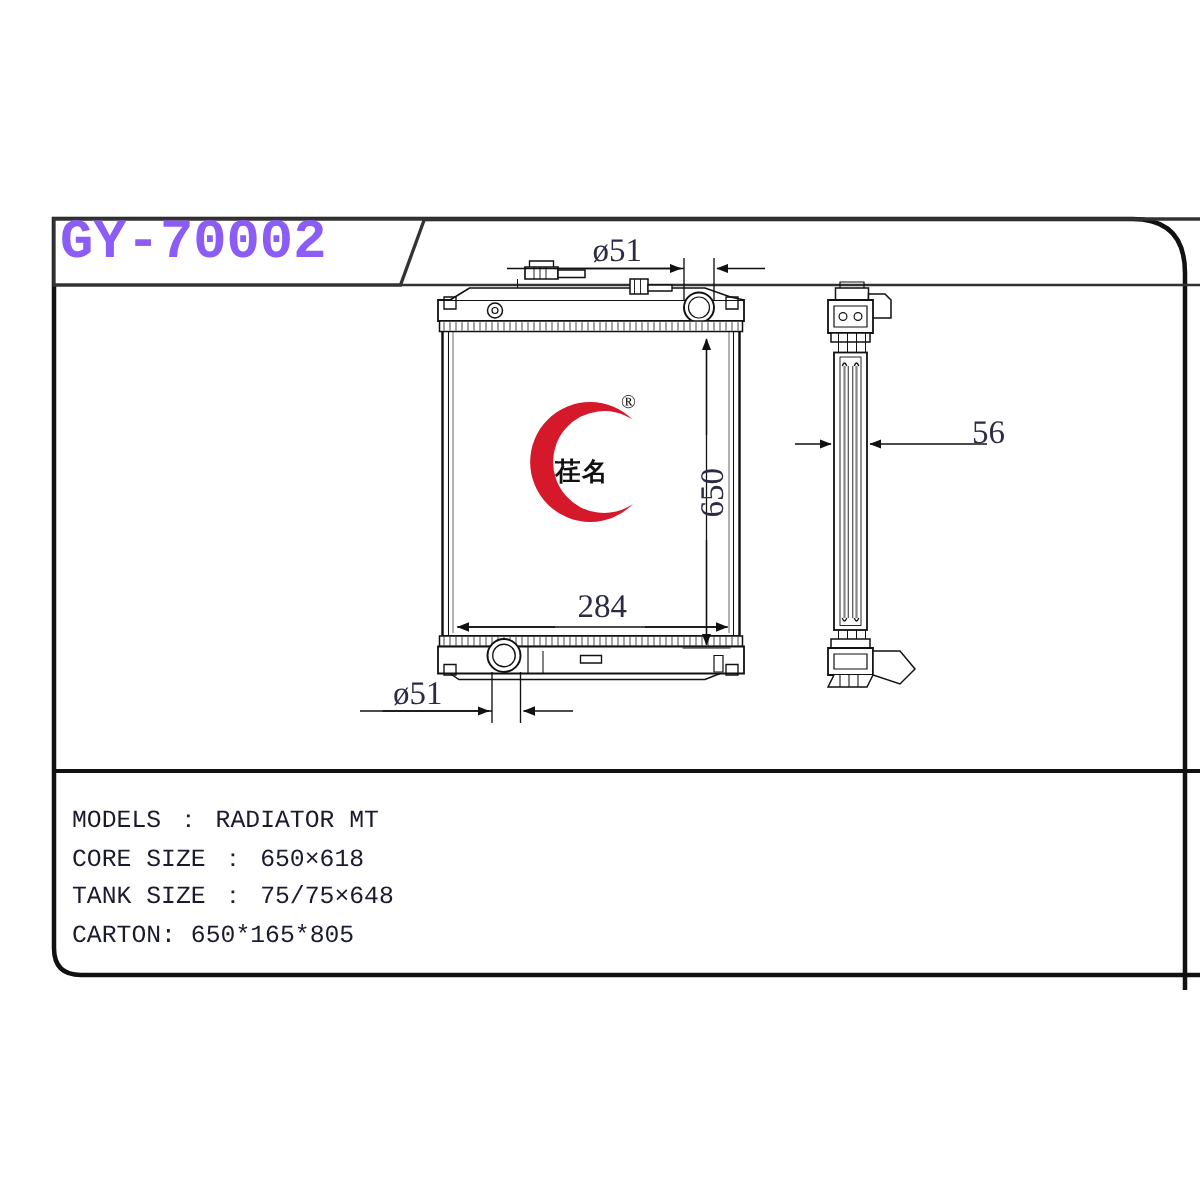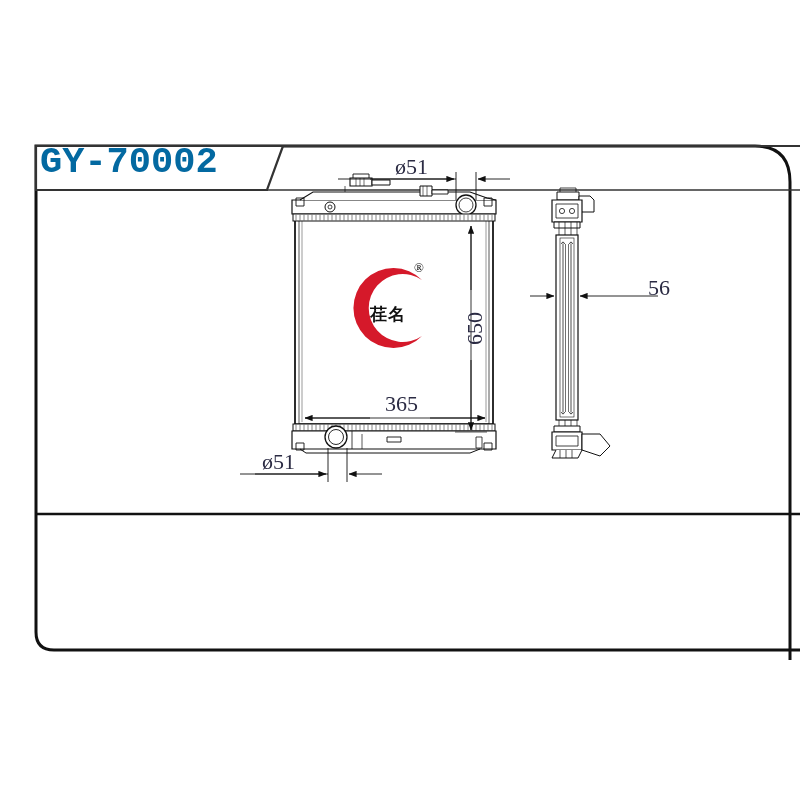--- a/index.html
+++ b/index.html
@@ -23,21 +23,21 @@
   }
 
   
   .part-no {
     position: absolute;
     left: 40px;
     top: 140px;
     font-family: "Liberation Mono", "DejaVu Sans Mono", monospace;
     font-size: 37px;
     font-weight: bold;
-    color: #0369a1;
+    color: #8b5cf6;
     letter-spacing: 0px;
     white-space: nowrap;
     line-height: 44px;
   }
 
   
   .spec-col {
     position: absolute;
     font-family: "Liberation Mono", "DejaVu Sans Mono", monospace;
     font-size: 16.5px;
@@ -386,19 +386,25 @@
     <div class="logo-text">荏名</div>
     <div class="logo-r">®</div>
   </div>
 
   <div class="dim" style="left:395px; top:154px;">ø51</div>
 
   <div class="dim" style="left:262px; top:449px;">ø51</div>
 
   <div class="dim dim-650" style="left:462px; top:345px;">650</div>
 
-  <div class="dim" style="left:385px; top:391px;">365</div>
+  <div class="dim" style="left:385px; top:391px;">284</div>
 
   <div class="dim" style="left:601px; top:275px;margin-left:47px;">56</div>
 
+  <div class="spec-col spec-left">
+    <div class="spec-row">MODELS ： RADIATOR  MT</div>
+    <div class="spec-row">CORE SIZE ： 650×618</div>
+    <div class="spec-row">TANK SIZE ： 75/75×648</div>
+    <div class="spec-row">CARTON: 650*165*805</div>
+  </div>
 
 
 </div>
 
 </body></html>

